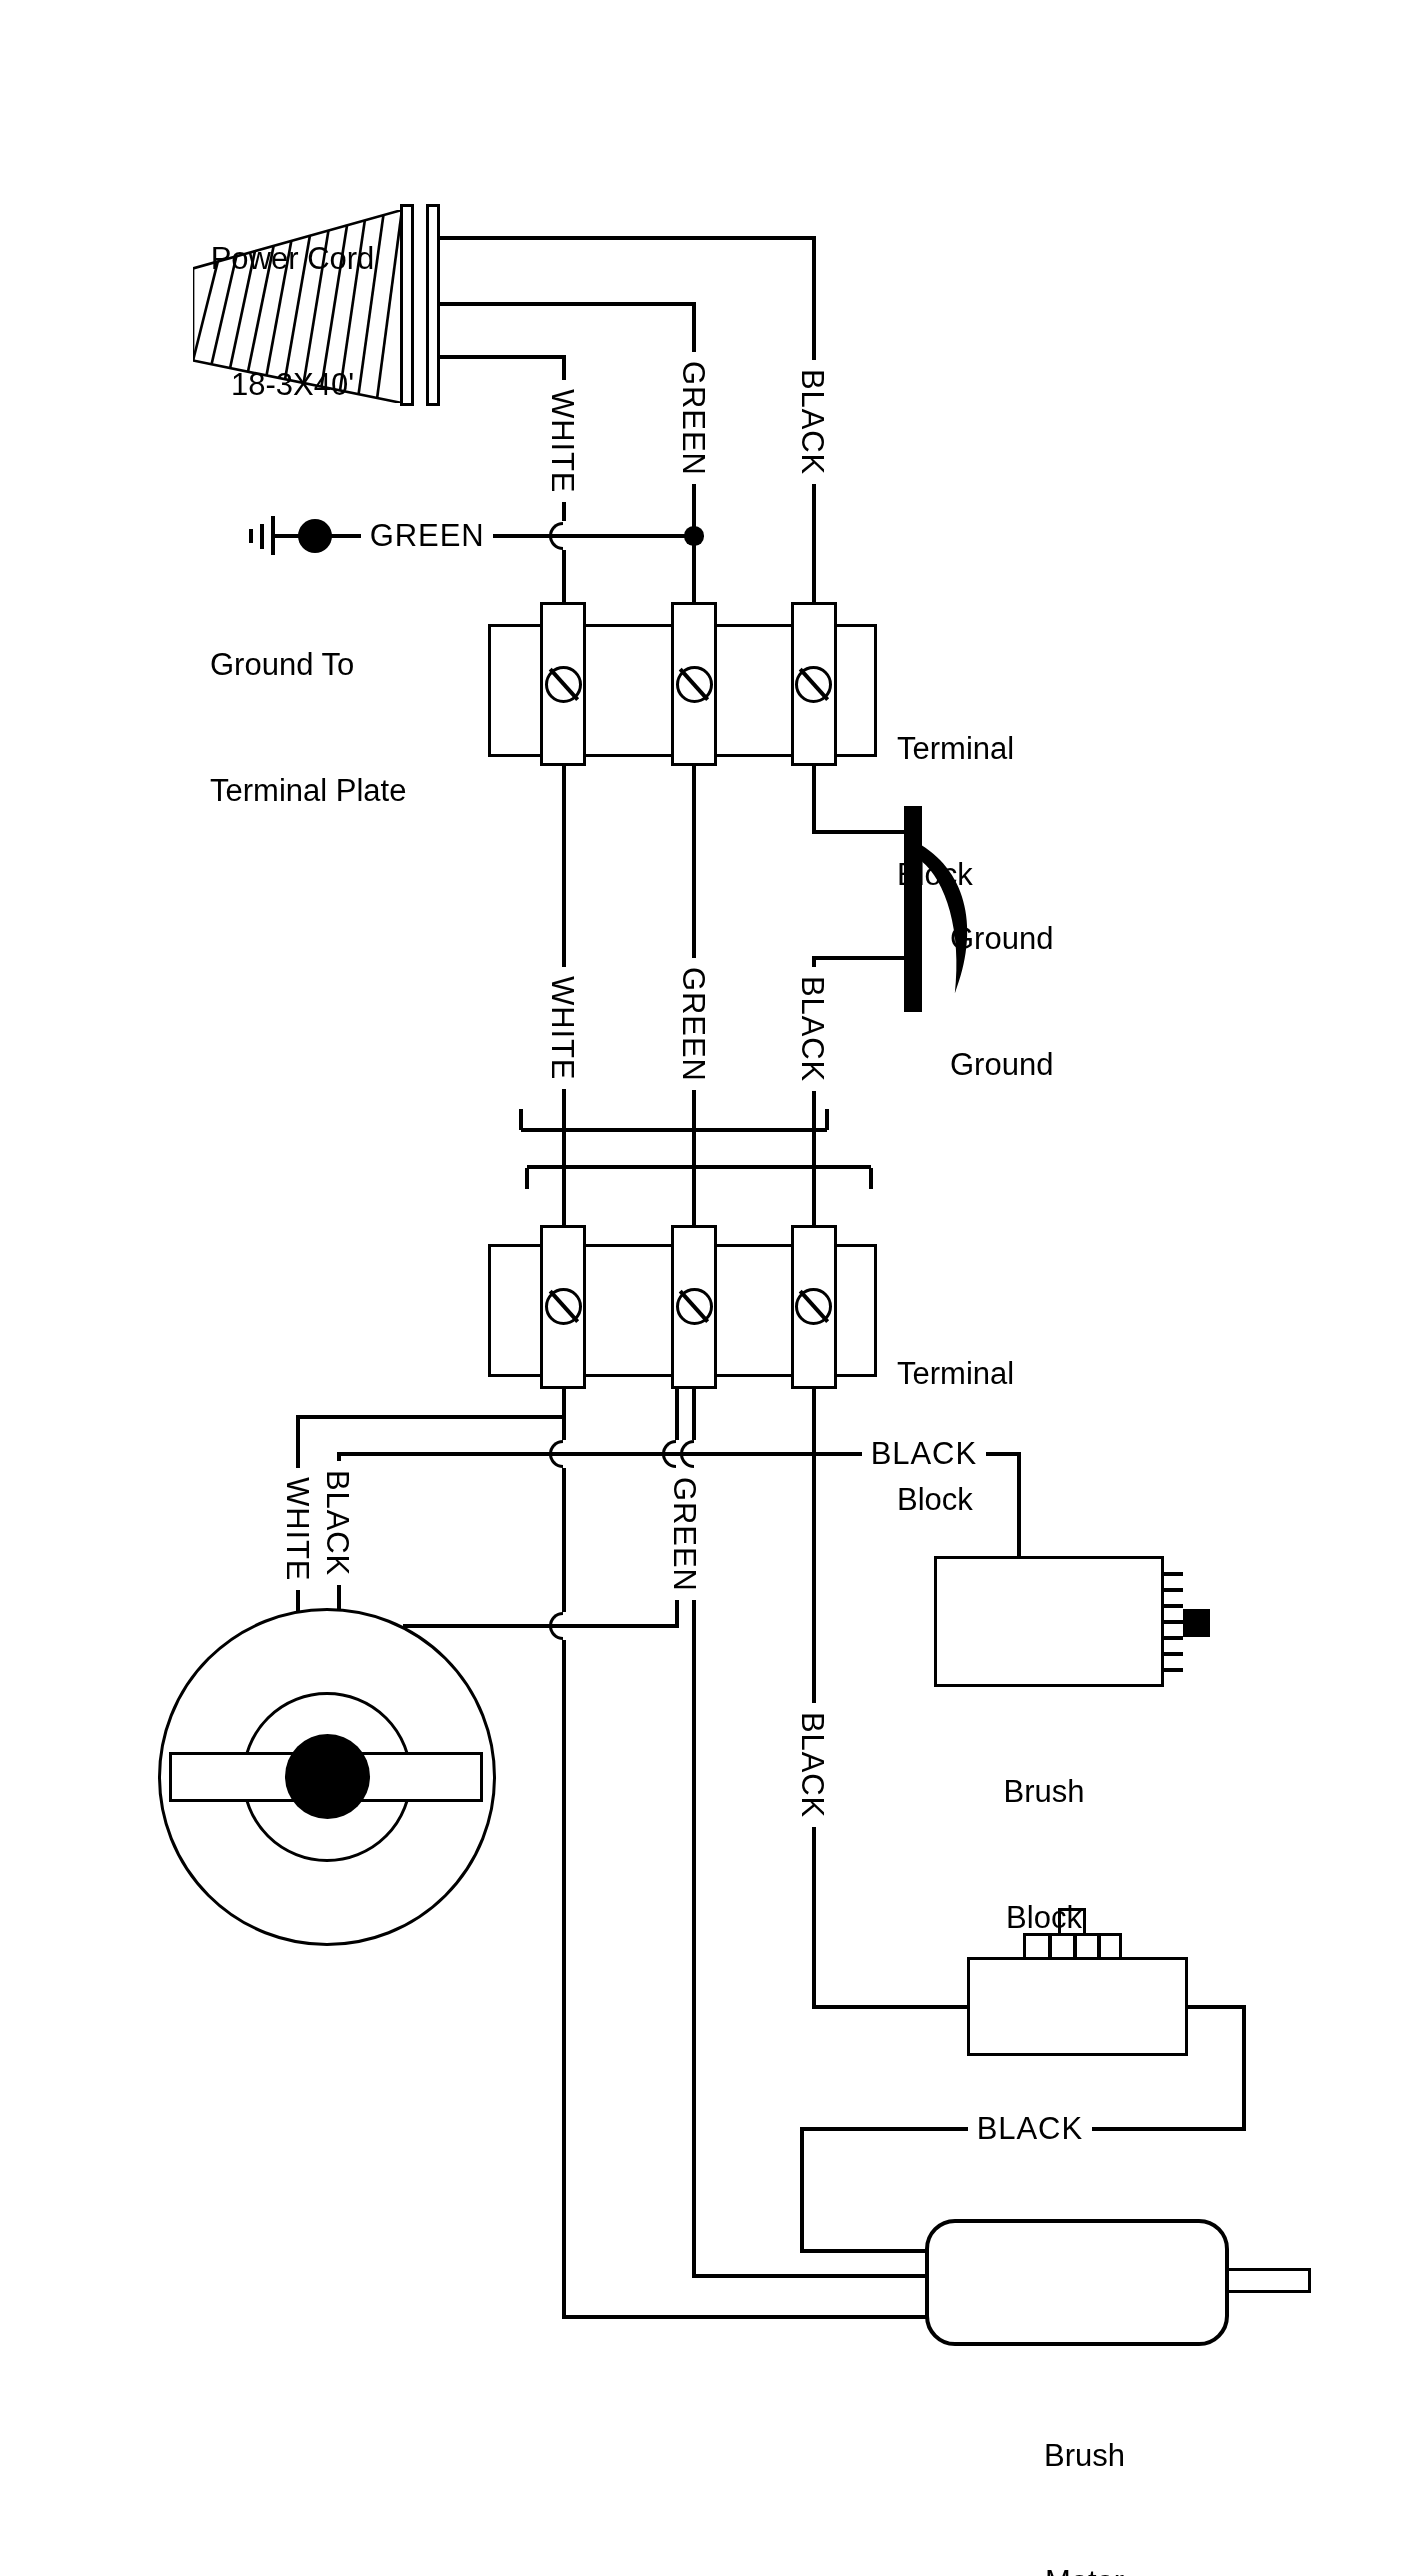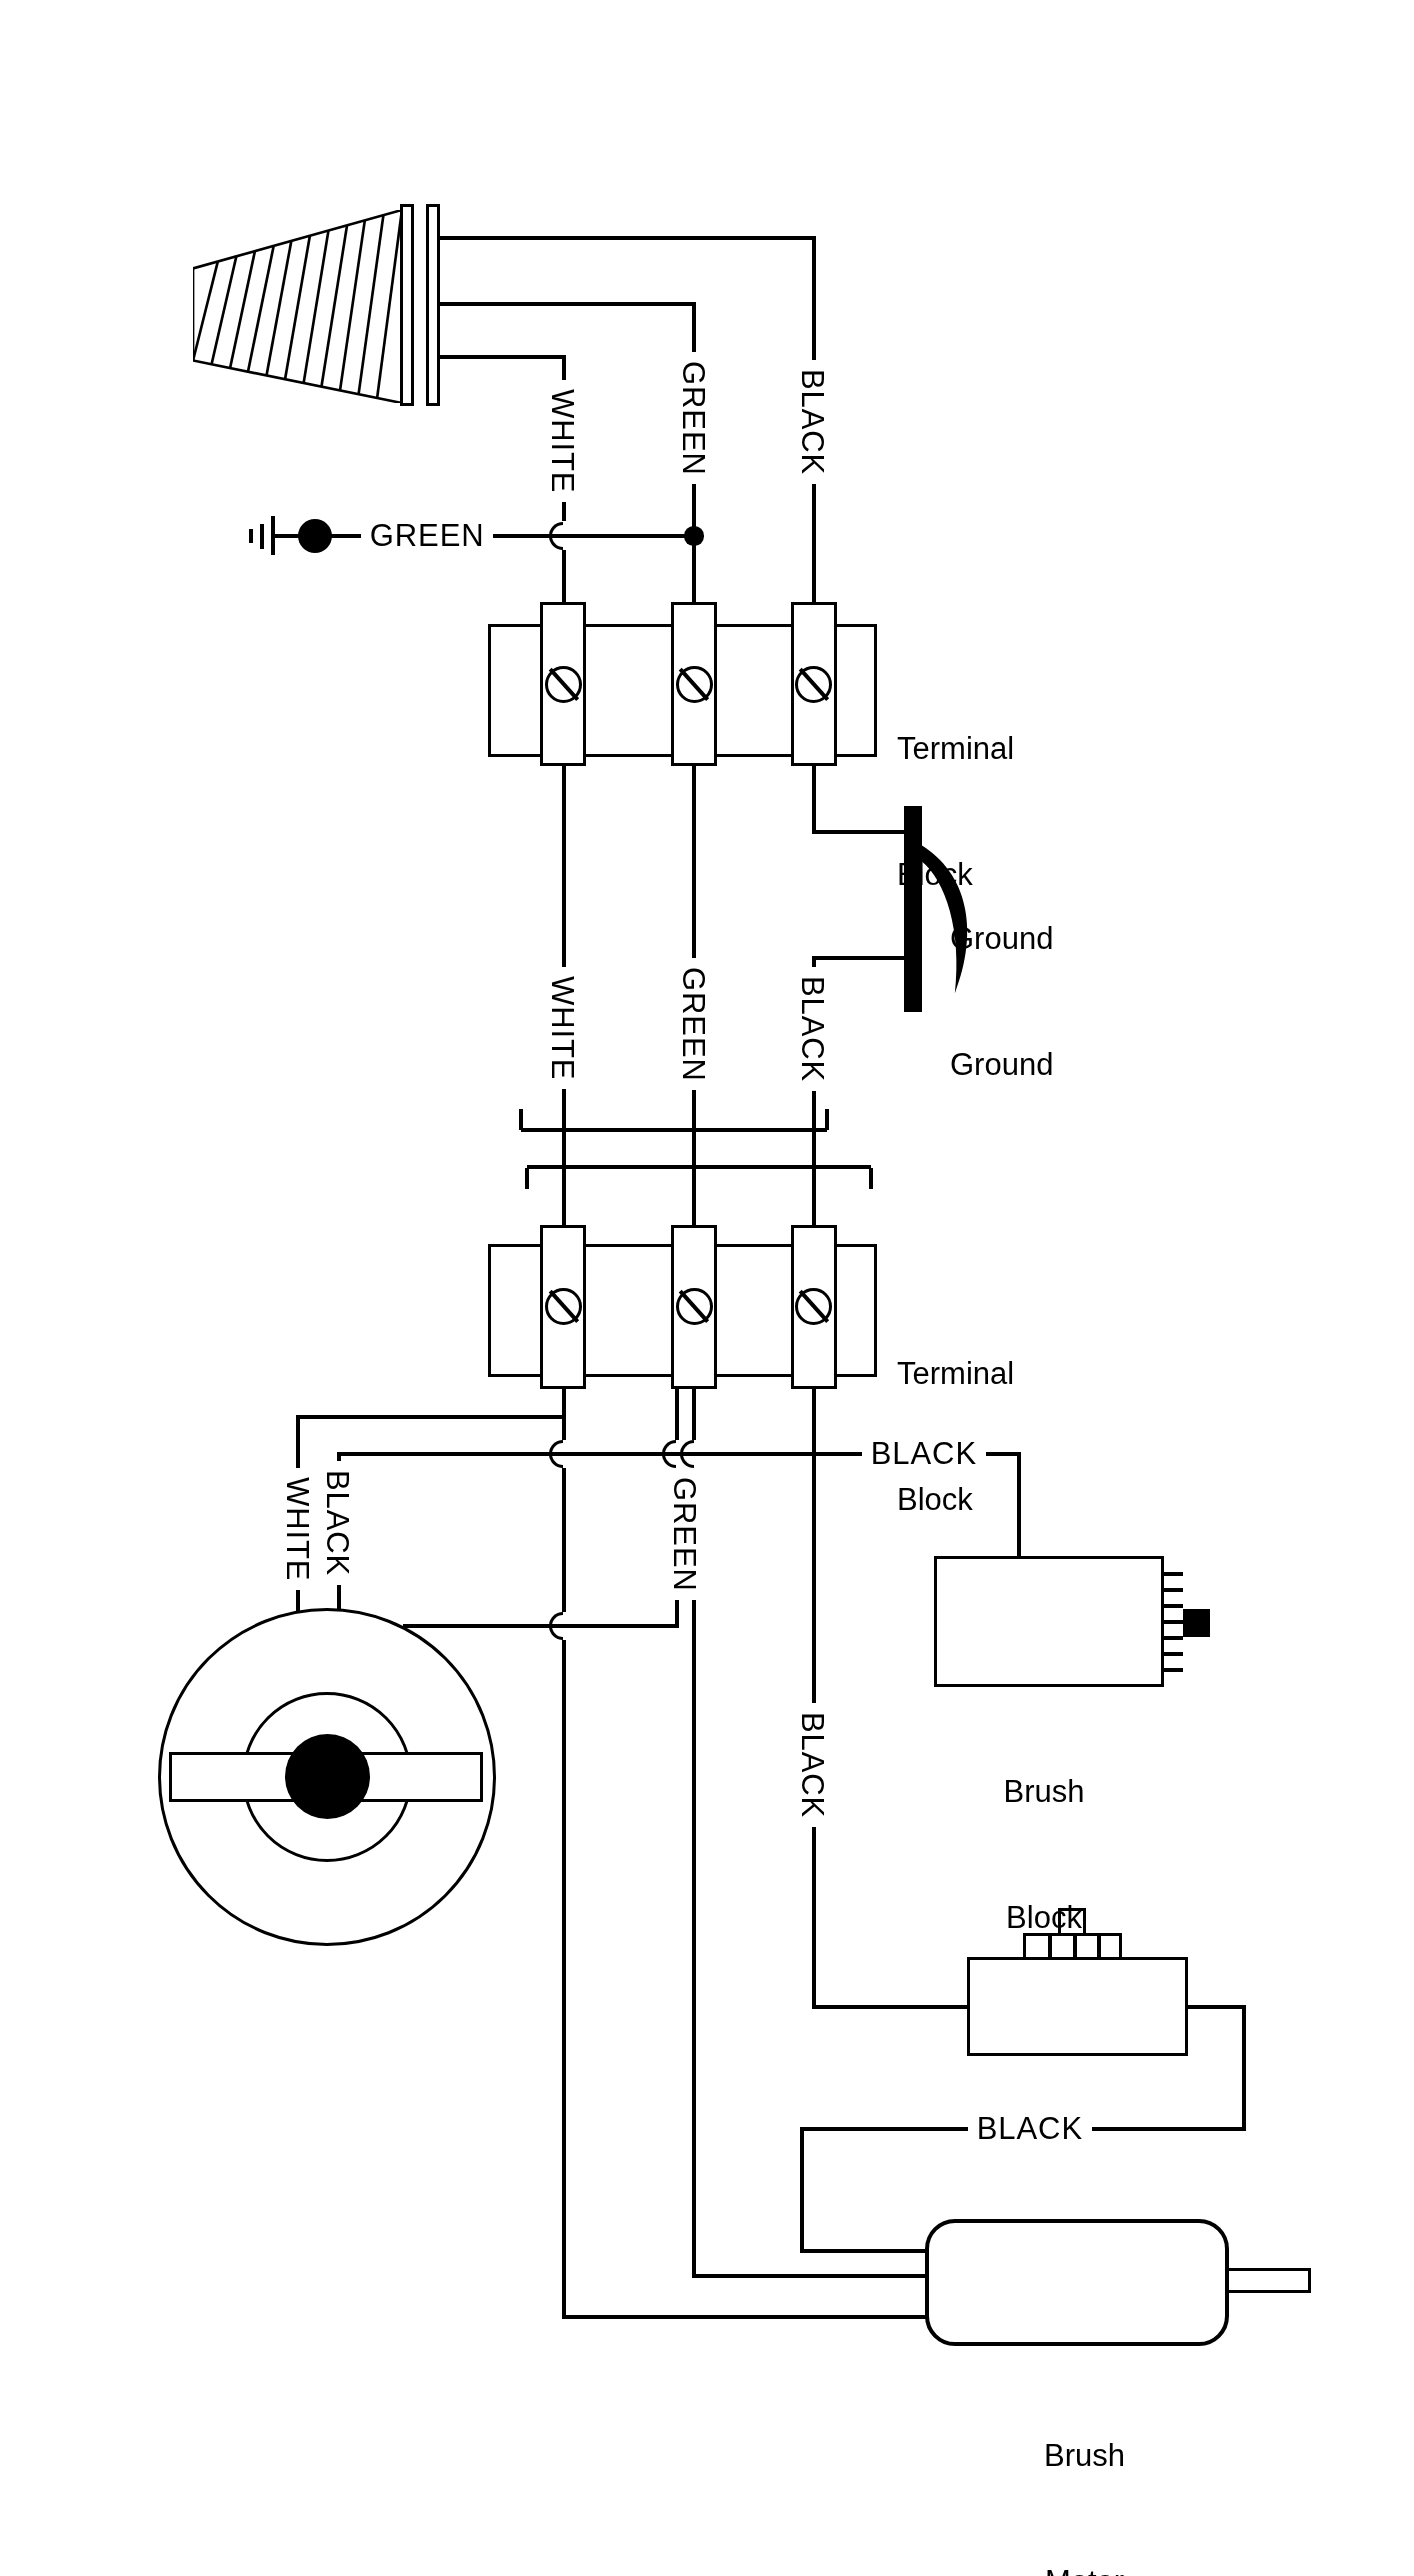--- a/index.html
+++ b/index.html
@@ -147,23 +147,31 @@
   <div class="box" style="left:967px;top:1957px;width:221px;height:99px;"></div>
   <div class="box" style="left:1023px;top:1933px;width:99px;height:27.4px;"></div>
   <div class="vline" style="left:1048px;top:1933px;height:27.4px;"></div>
   <div class="vline" style="left:1073px;top:1933px;height:27.4px;"></div>
   <div class="vline" style="left:1097px;top:1933px;height:27.4px;"></div>
   <div class="box" style="left:1058px;top:1908px;width:28px;height:28px;"></div>
 
   <div class="box" style="left:925px;top:2219px;width:304px;height:127px;border-width:4.4px;border-radius:30px;"></div>
   <div class="box" style="left:1226px;top:2268px;width:85px;height:25px;"></div>
 
+  <div class="label center" style="left:173px;top:154px;width:239px;">
+    <div>Power Cord</div>
+    <div>18-3X40'</div>
+  </div>
 
   <div class="hlabel" style="left:361px;top:516px;">GREEN</div>
 
+  <div class="label" style="left:210px;top:560px;">
+    <div>Ground To</div>
+    <div>Terminal Plate</div>
+  </div>
 
   <div class="label" style="left:897px;top:644px;">
     <div>Terminal</div>
     <div>Block</div>
   </div>
 
   <div class="label" style="left:950px;top:834px;">
     <div>Ground</div>
     <div>Ground</div>
   </div>

